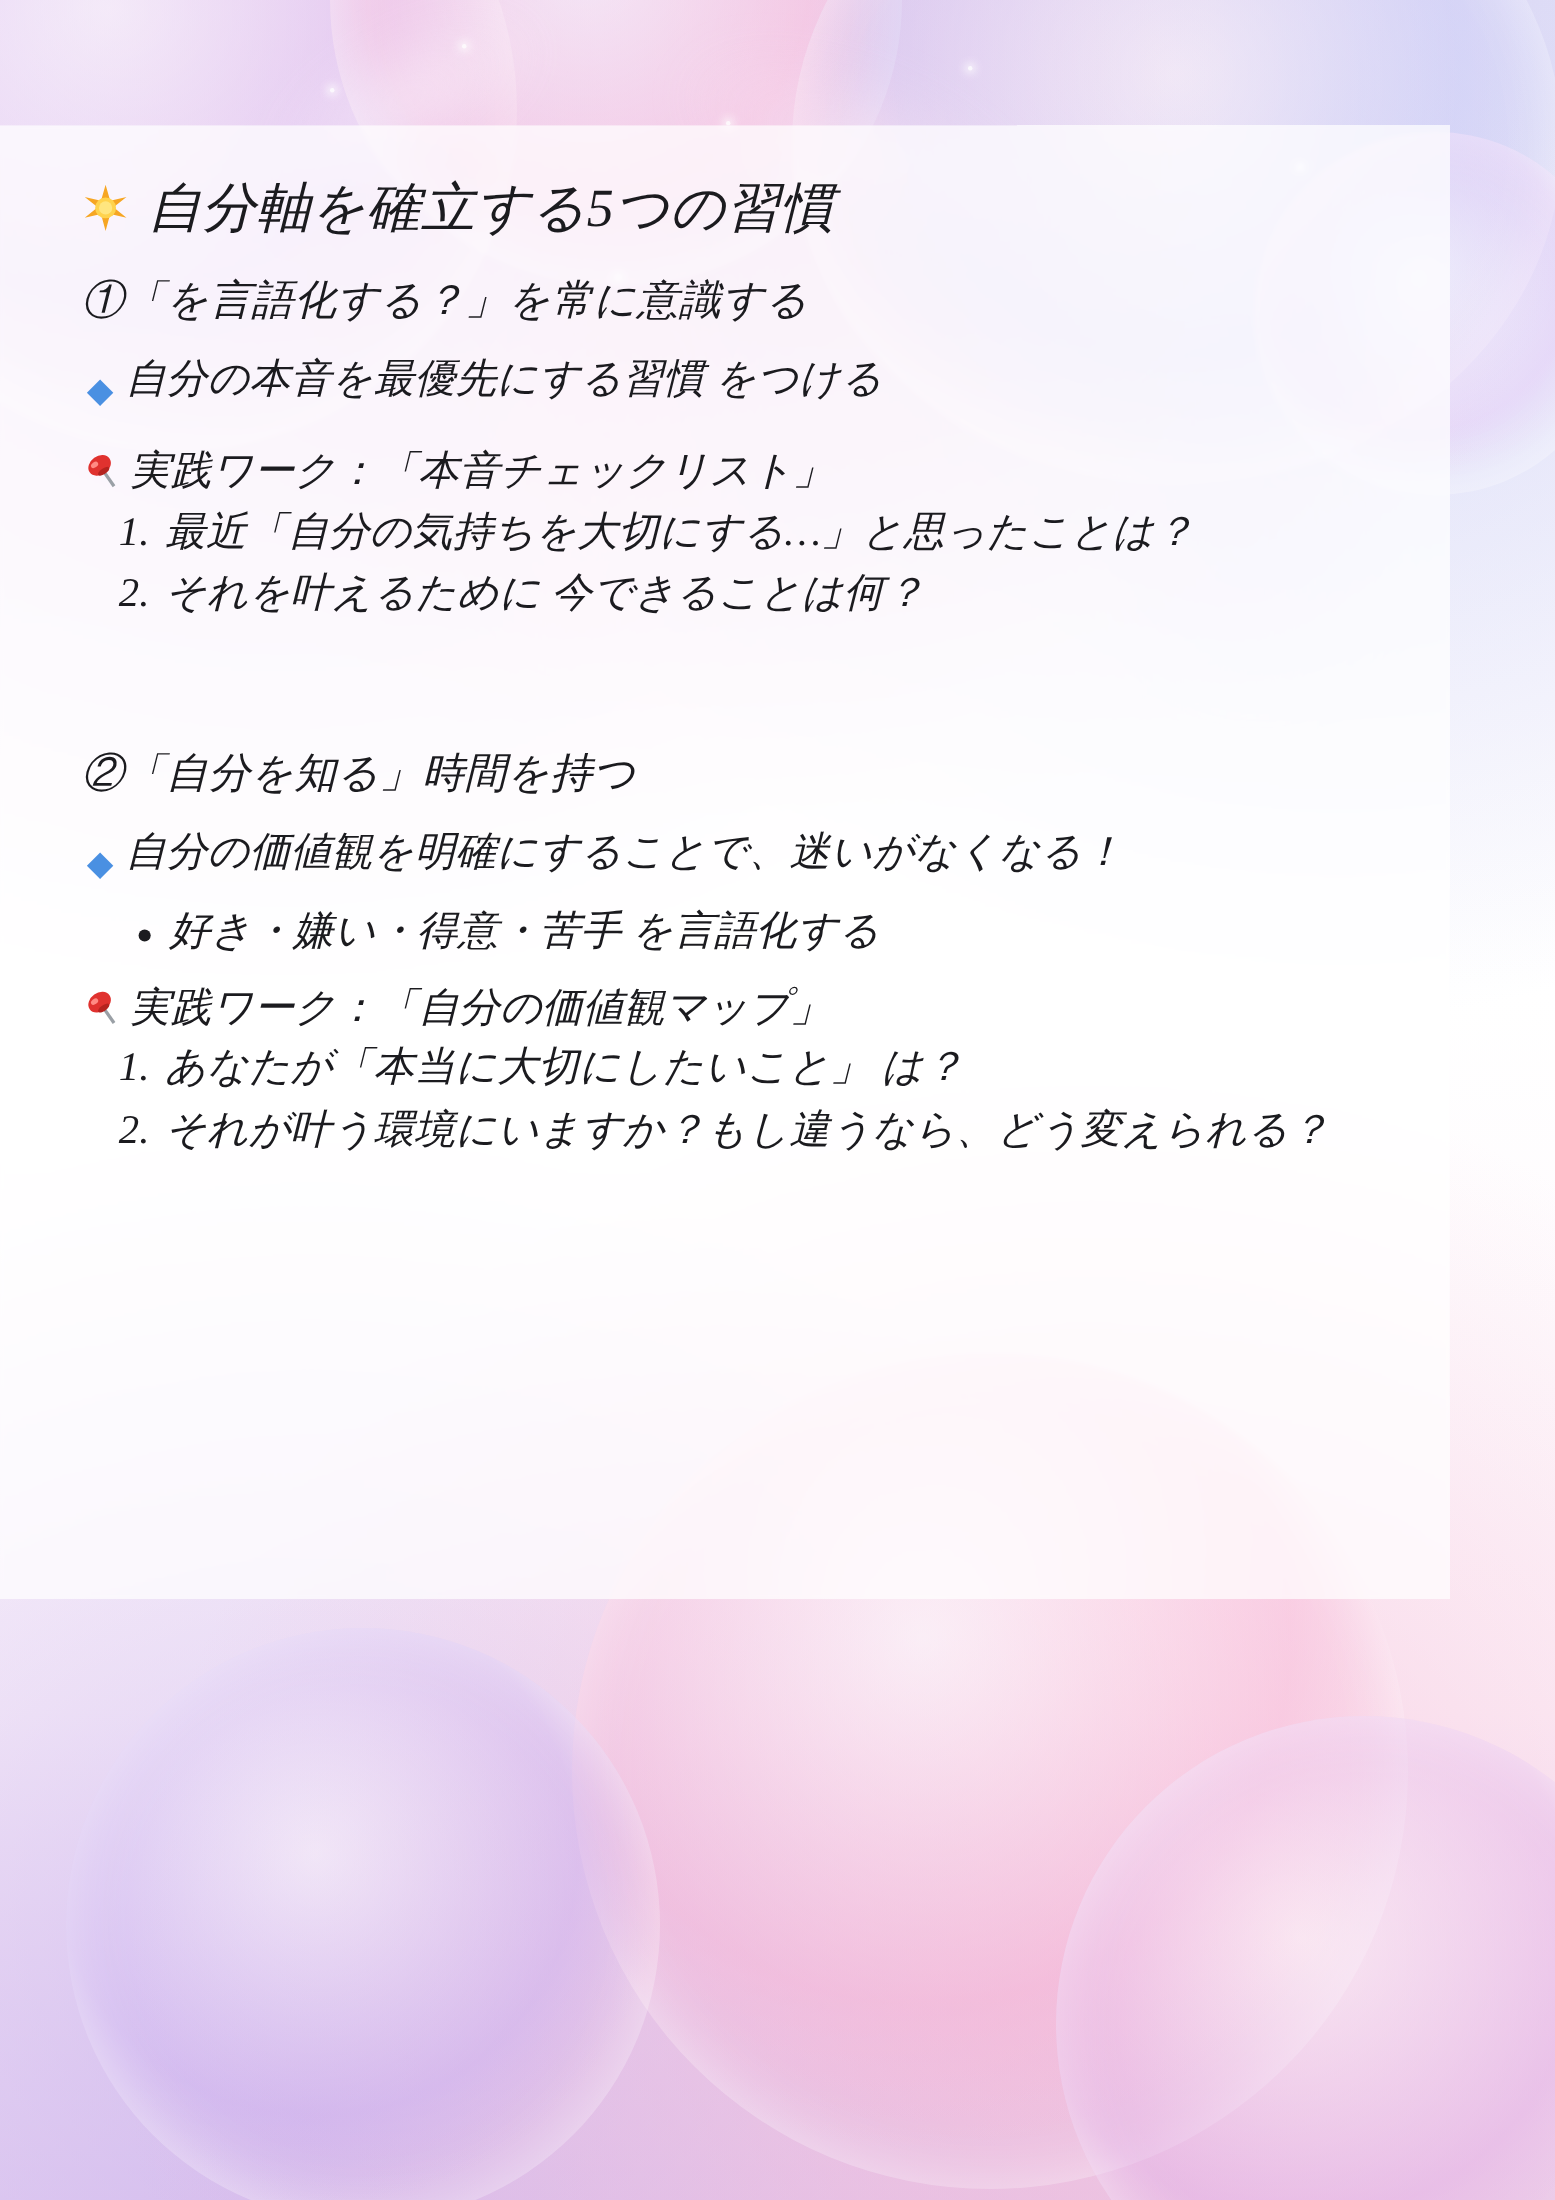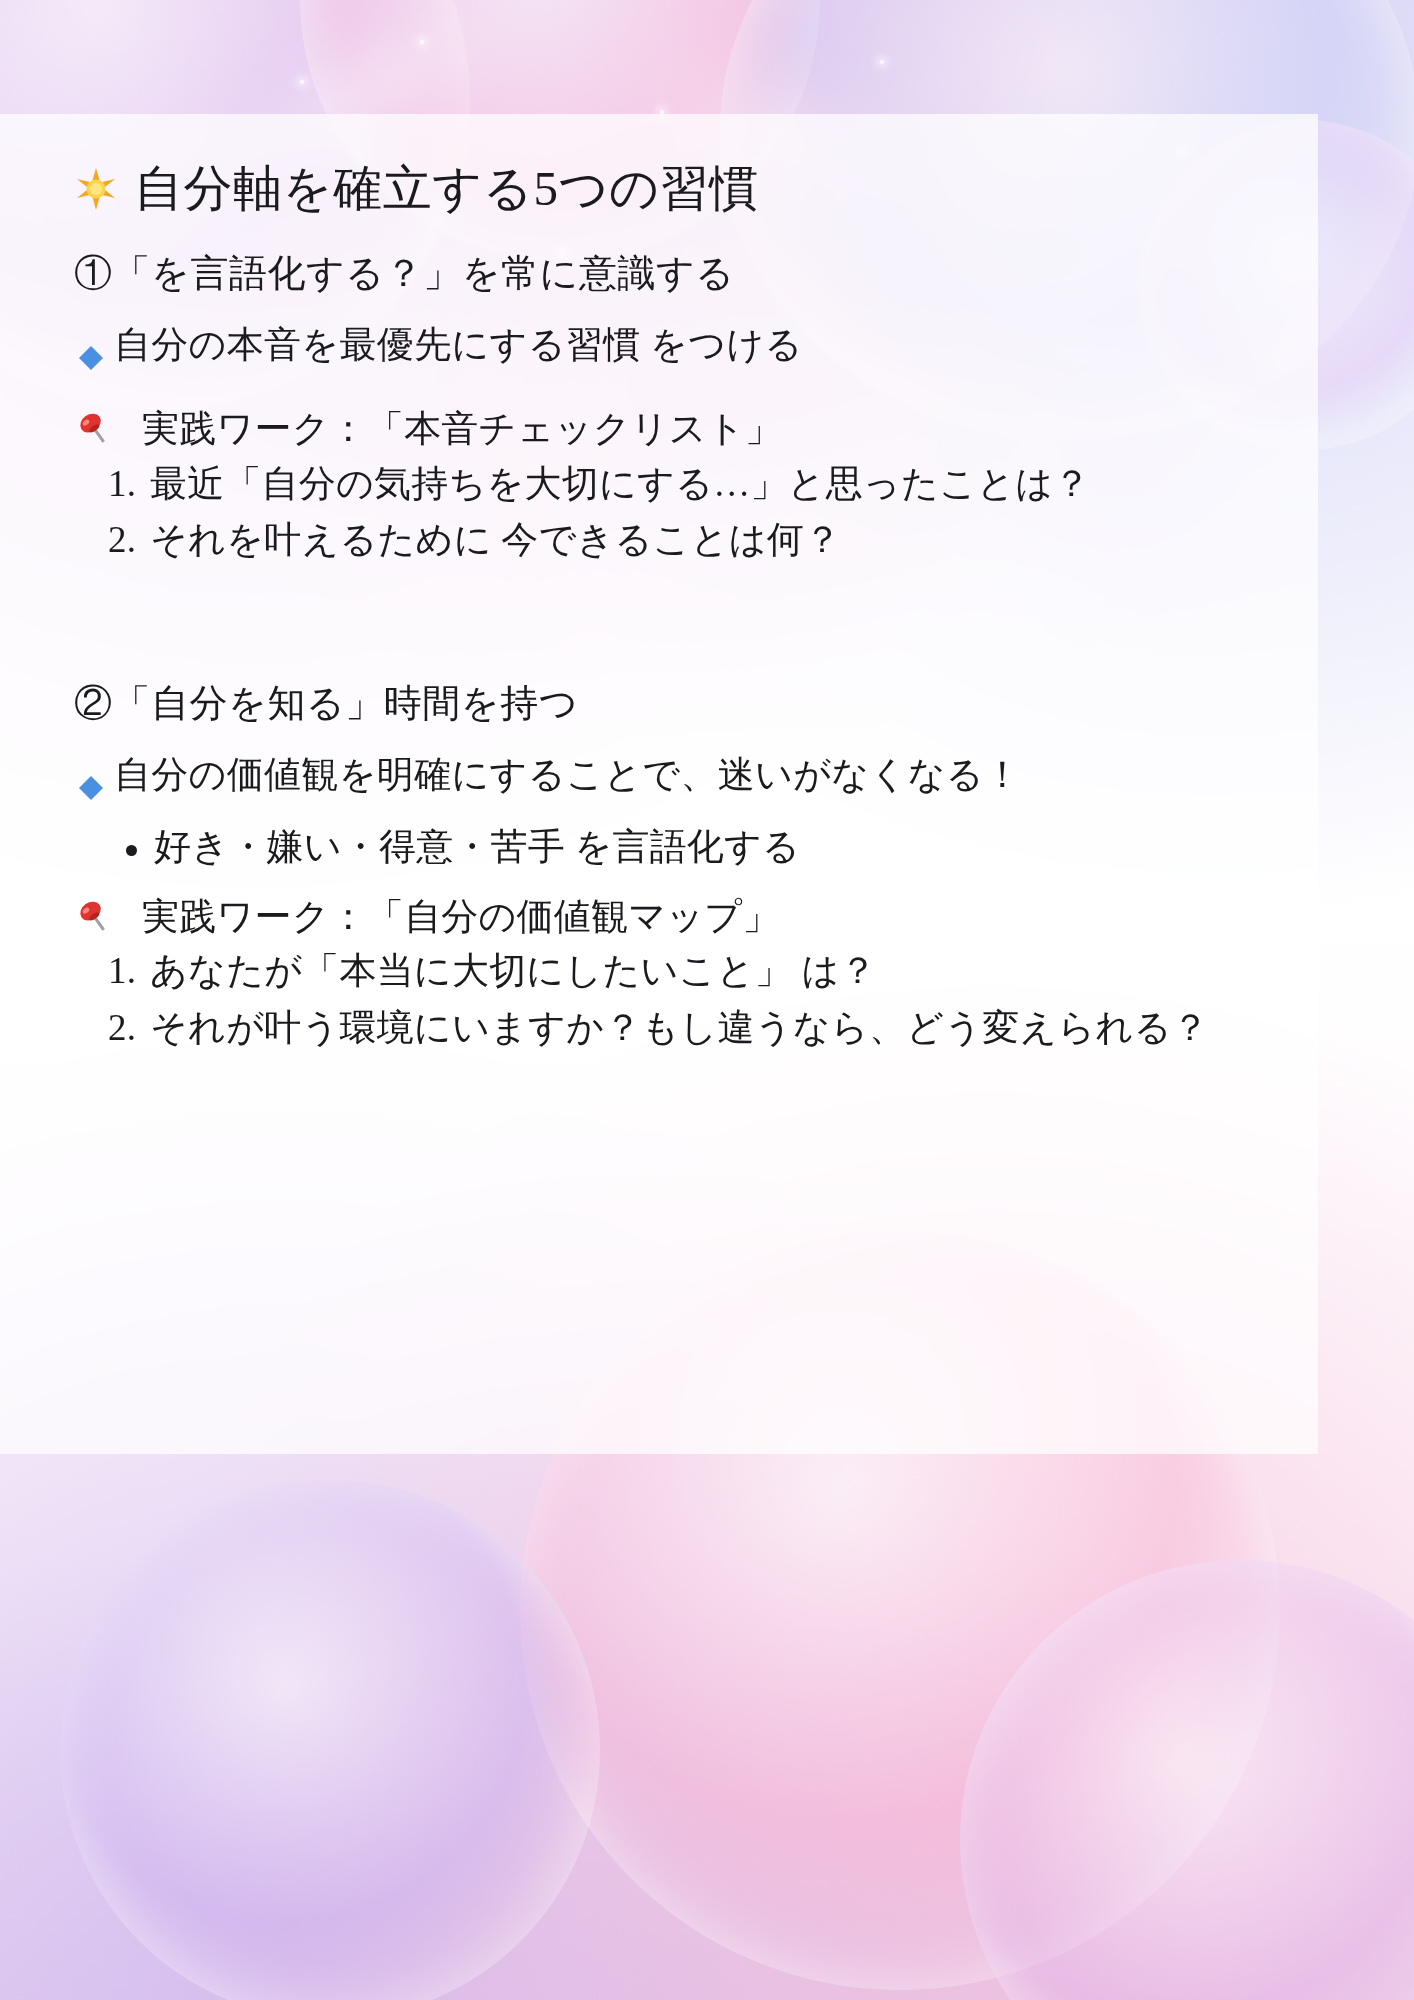--- a/index.html
+++ b/index.html
@@ -78,20 +78,21 @@
 
   
   .content-card {
     position: absolute;
     left: 0;
     top: 114px;
     width: 1318px;
     height: 1340px;
     background: rgba(255,255,255,0.72);
     backdrop-filter: blur(2px);
+    font-style: italic;
   }
   .content-inner {
     position: relative;
     padding: 26px 74px 0 74px;
     color: #1b1b1f;
   }
 
   h1.doc-title {
     font-size: 49px;
     font-weight: 400;
@@ -154,21 +155,21 @@
     top: 24px;
     width: 11px;
     height: 11px;
     background: #1b1b1f;
     border-radius: 50%;
   }
 
   .work-row {
     display: flex;
     align-items: flex-start;
-    gap: 28px;
+    gap: 4px;
     font-size: 37px;
     line-height: 1.45;
     margin: 16px 0 2px 0;
     letter-spacing: 0.2px;
   }
   .pin-icon {
     flex: 0 0 40px;
     width: 40px;
     height: 40px;
     margin-top: 6px;

